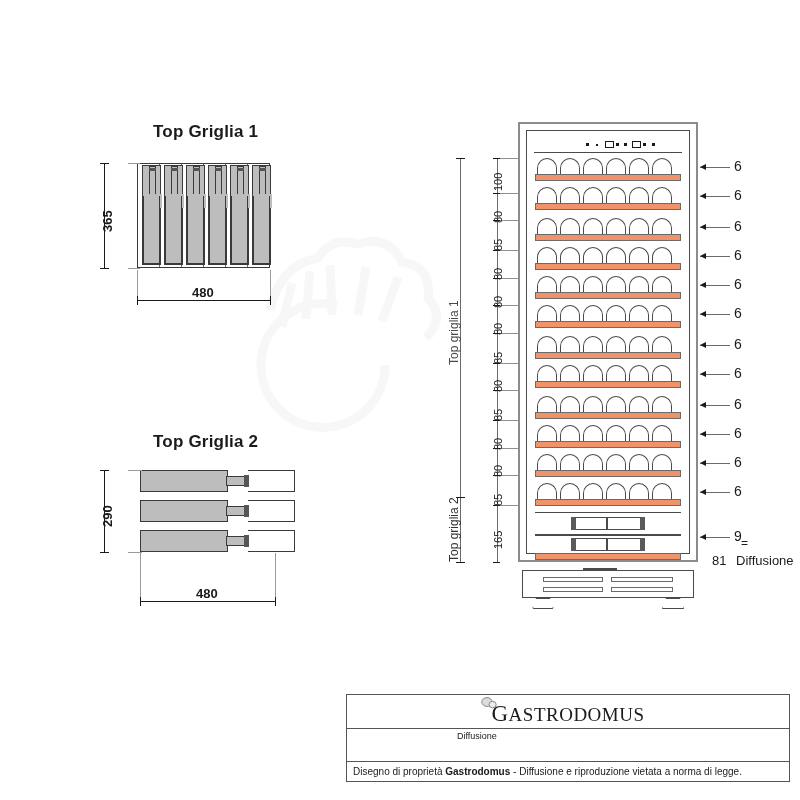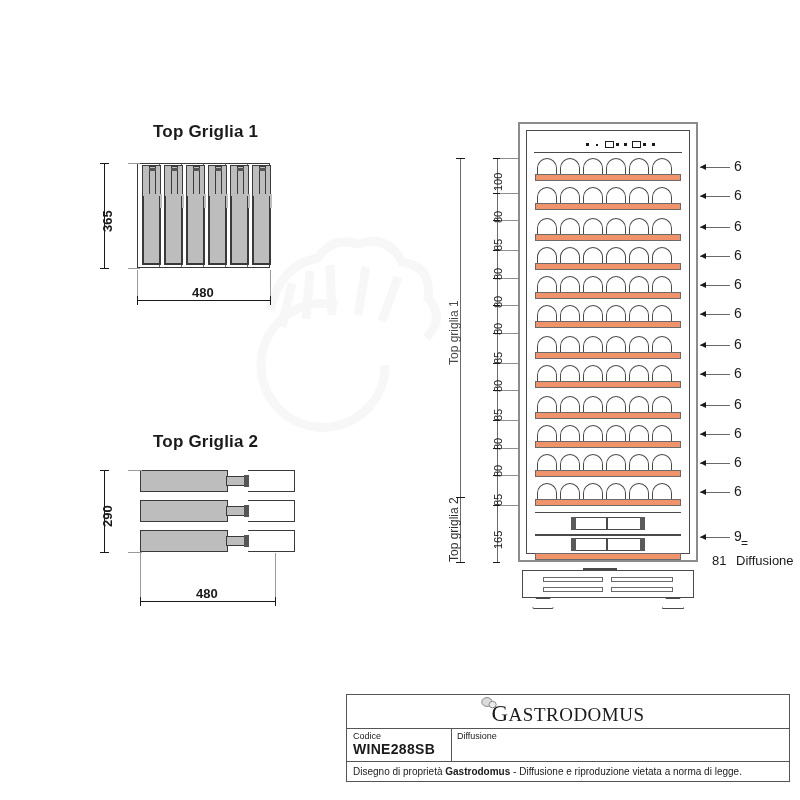--- a/index.html
+++ b/index.html
@@ -469,24 +469,20 @@
   <div id="titleblock">
     <div class="tb-logo">
       <svg style="position:absolute;left:134px;top:2px;width:16px;height:14px;" viewBox="0 0 16 14">
         <ellipse cx="6" cy="5" rx="5.2" ry="4.4" fill="#dcdcdc" stroke="#8a8a8a" stroke-width="1"></ellipse>
         <ellipse cx="11.6" cy="7.6" rx="3.6" ry="3.2" fill="#ececec" stroke="#8a8a8a" stroke-width="1"></ellipse>
       </svg>
       <div class="logotxt"><span class="big">G</span><span>ASTRODOMUS</span></div>
     </div>
 
     <div class="tb-row">
-      <div class="tb-c1">
-        <div class="lblsm">Codice</div>
-        <div class="valbig">WINE288SB</div>
-      </div>
       <div class="tb-c2">
         <div class="lblsm">Diffusione</div>
       </div>
     </div>
 
     <div class="tb-foot">
       <div class="foottxt"><span>Disegno di proprietà </span><b>Gastrodomus</b><span> - Diffusione e riproduzione vietata a norma di legge.</span></div>
     </div>
   </div>
 

